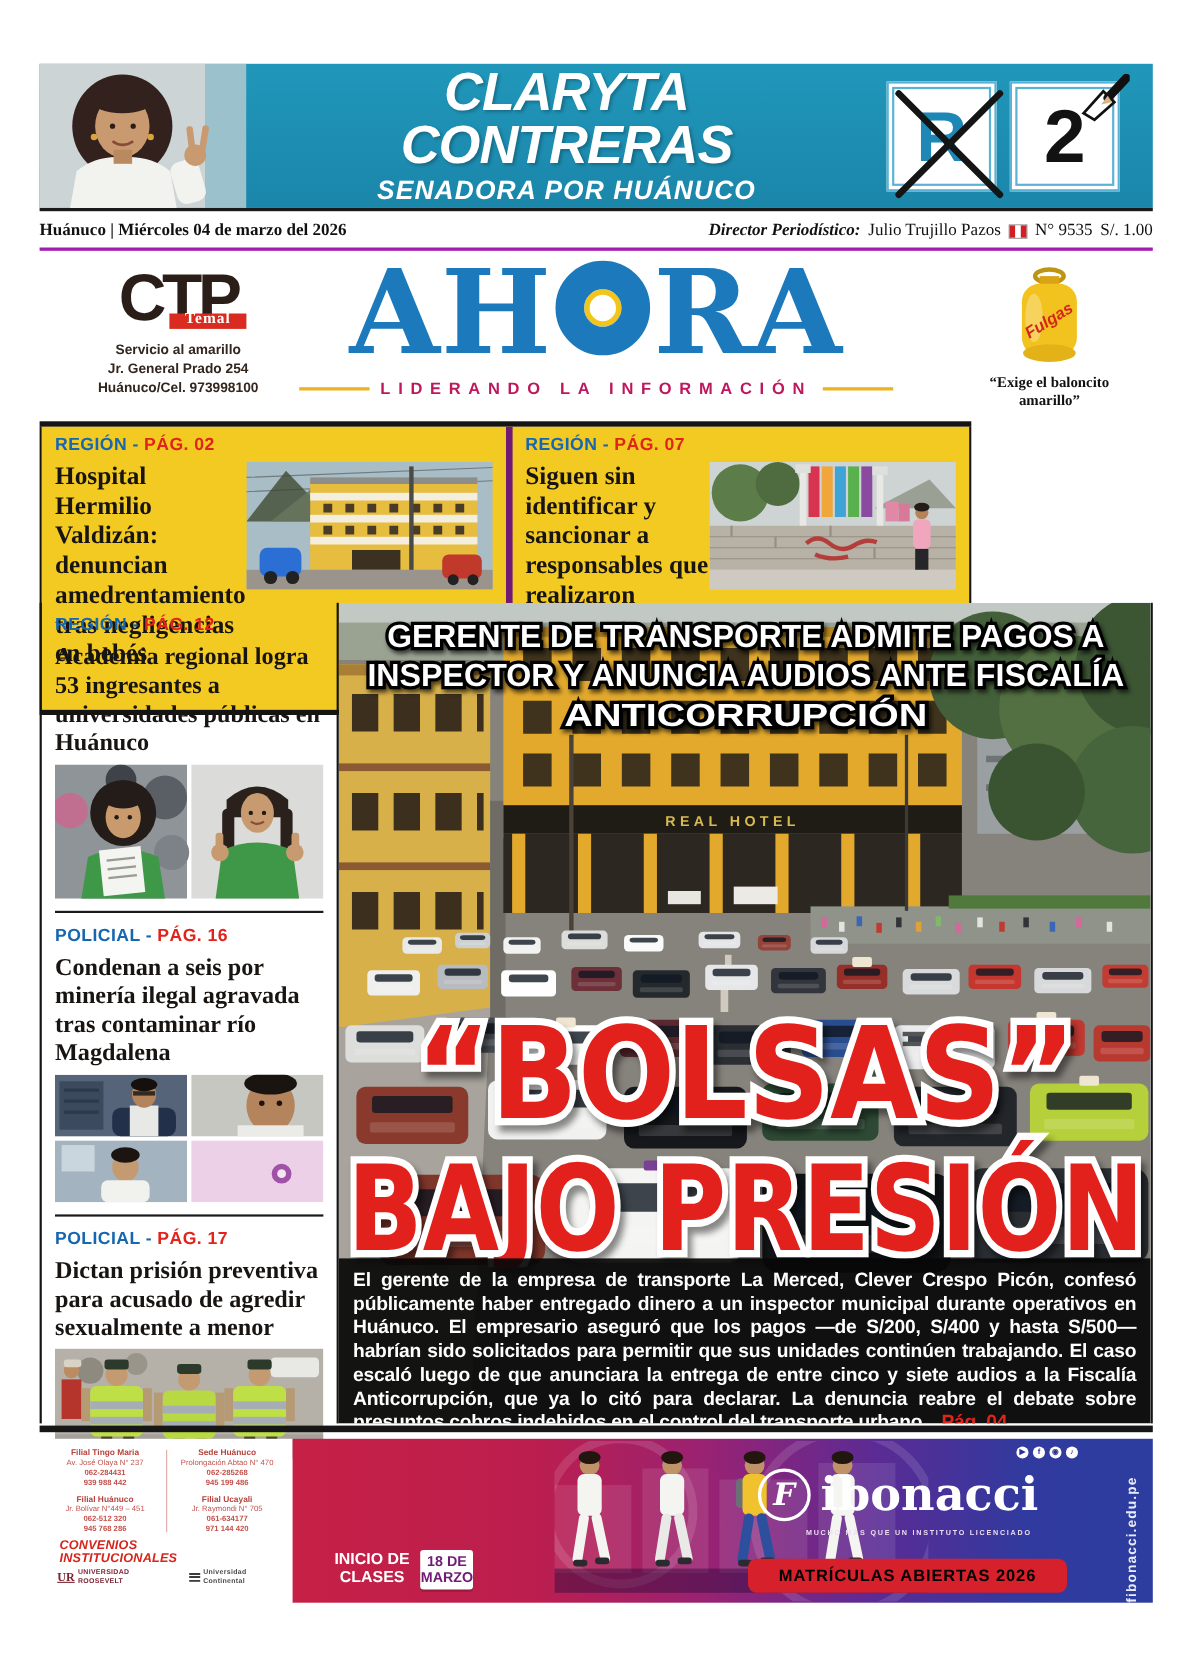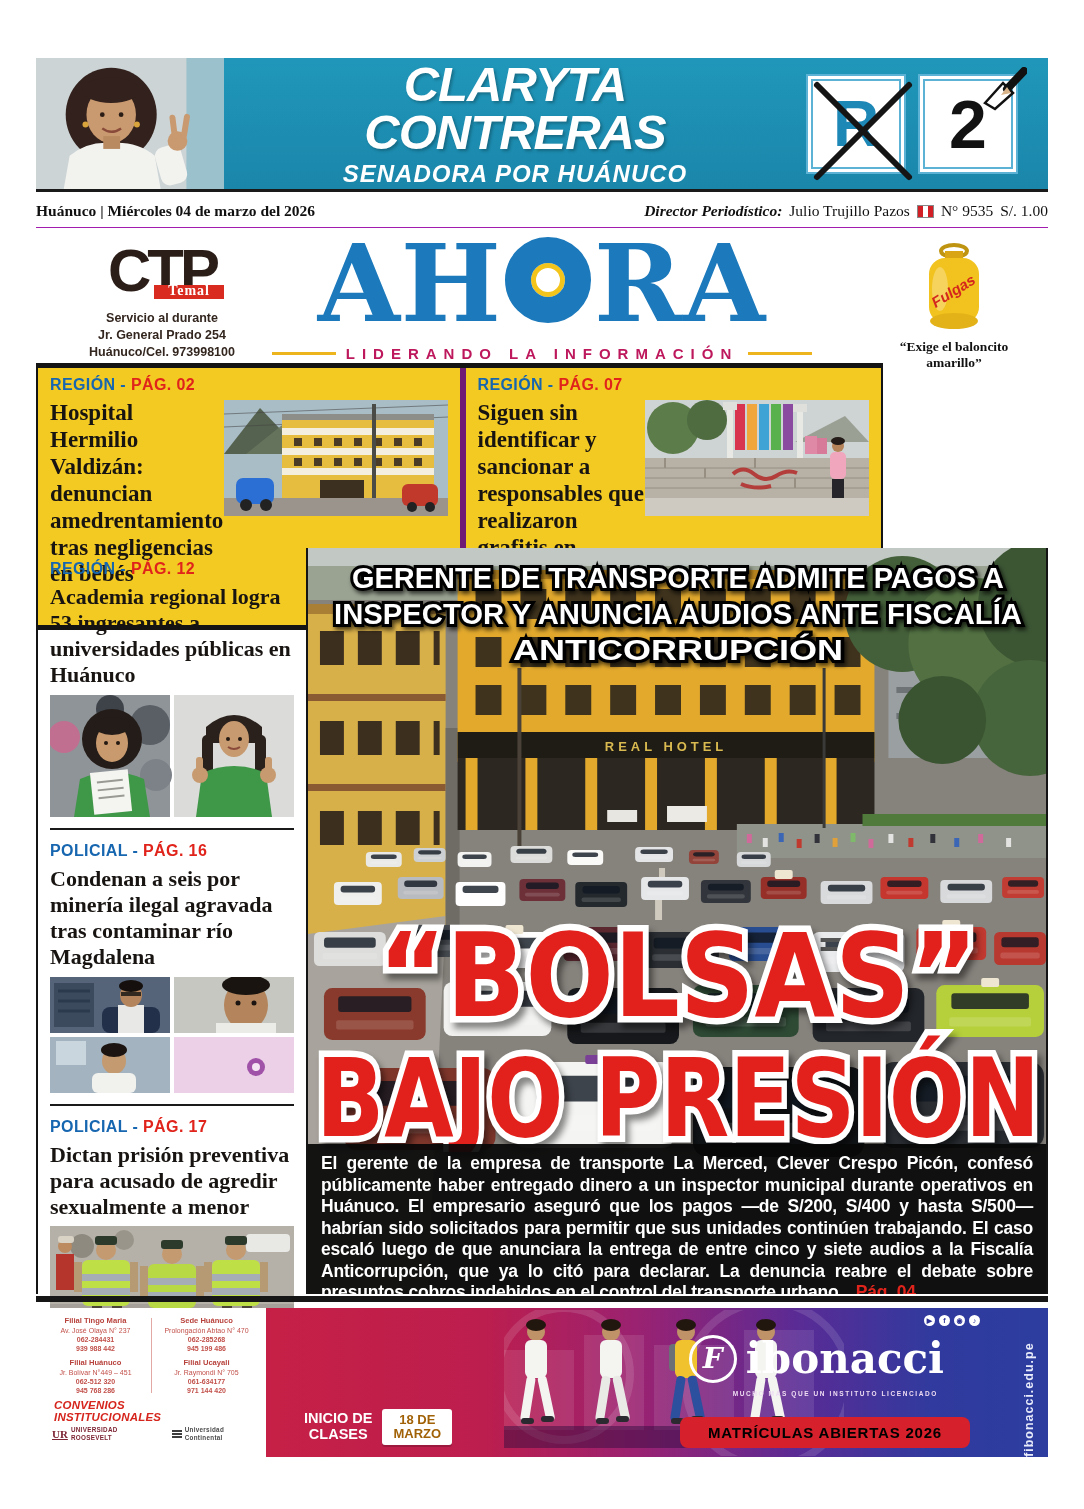--- a/index.html
+++ b/index.html
@@ -16,21 +16,21 @@
   .b-sub{color:#fff;font-weight:bold;font-style:italic;font-size:24px;margin-top:4px;letter-spacing:1px;}
   .ballot{display:flex;gap:12px;align-items:center;margin-right:30px;position:relative;}
   .bbox{width:100px;height:100px;background:#fff;border:7px double #5cb2d4;box-sizing:border-box;
         display:flex;align-items:center;justify-content:center;position:relative;}
   .bletter{font-size:64px;font-weight:bold;color:#1d87b6;}
   .bnum{font-size:68px;font-weight:bold;color:#121212;}
   .xover{position:absolute;left:-8px;top:-8px;width:116px;height:116px;pointer-events:none;}
   .pencil{position:absolute;top:-14px;right:-16px;width:48px;height:44px;}
   
   .dateline{position:absolute;top:195px;left:36px;width:1012px;height:33px;display:flex;
-            align-items:center;justify-content:space-between;border-bottom:1px solid #a21caf;
+            align-items:center;justify-content:space-between;border-bottom:3px solid #a21caf;
             font-family:"Liberation Serif",serif;font-size:15.5px;box-sizing:border-box;}
   .dl-left{font-weight:bold;}
   .dl-right{display:flex;align-items:center;gap:7px;}
   .dl-right b{font-weight:bold;font-style:italic;}
   .flag{display:inline-flex;width:15px;height:11px;border:1px solid #888;}
   .flag span{flex:1;}
   .flag .r{background:#d21f26;} .flag .w{background:#fff;}
   
   .masthead{position:absolute;top:231px;left:36px;width:1012px;height:150px;}
   .ctp{position:absolute;left:26px;top:14px;width:200px;text-align:center;}
@@ -45,21 +45,21 @@
                color:#1b79bc;letter-spacing:1px;}
   .ahora-o{width:86px;height:86px;border:26px solid #1b79bc;border-radius:50%;box-sizing:border-box;
            background:#fff;box-shadow:inset 0 0 0 5px #f3c41c;margin:-8px 3px 0;}
   .ahora-tagline{display:flex;align-items:center;gap:10px;margin-top:8px;}
   .tag-rule{flex:1;height:3px;background:#edb41e;}
   .tag-text{font-size:15px;font-weight:bold;letter-spacing:7px;color:#be185d;white-space:nowrap;}
   .fulgas{position:absolute;right:16px;top:8px;width:156px;text-align:center;}
   .fulgas-quote{margin-top:4px;font-family:"Liberation Serif",serif;font-weight:bold;
                 font-size:13.5px;line-height:1.2;color:#111;}
   
-  .band{position:absolute;top:363px;left:36px;width:847px;}
+  .band{position:absolute;top:383px;left:36px;width:847px;}
   .band-rule{height:5px;background:#141414;}
   .band-body{display:flex;border-left:2px solid #141414;border-right:2px solid #141414;box-sizing:border-box;}
   .band-cell{width:50%;background:#f3ca22;padding:8px 12px 10px;box-sizing:border-box;}
   .band-cell + .band-cell{border-left:6px solid #701a75;}
   .kicker{font-size:16px;font-weight:bold;letter-spacing:.4px;margin-bottom:6px;}
   .k-sec{color:#1766b0;} .k-pag{color:#e0241c;}
   .band-row{display:flex;}
   .band-hl{flex:1;font-family:"Liberation Serif",serif;font-weight:bold;font-size:23px;
            line-height:1.17;color:#181412;}
   .band-photo{flex:none;width:224px;height:116px;}
@@ -96,22 +96,22 @@
   .p-mono{font-family:"Liberation Serif",serif;font-weight:bold;color:#7c2433;font-size:11px;text-decoration:underline;}
   .p-name{font-size:6.3px;font-weight:bold;color:#7c2433;line-height:1.15;letter-spacing:.3px;}
   .uc-mark{width:10px;height:8px;background:linear-gradient(#3c3c3c 25%,#fff 25% 38%,#3c3c3c 38% 62%,#fff 62% 75%,#3c3c3c 75%);}
   .uc .p-name{color:#4a4a4a;}
   .ad-right{flex:1;position:relative;color:#fff;overflow:hidden;
     background:linear-gradient(90deg,#c62046 0%,#bc1e4e 28%,#992272 48%,#5a2b95 68%,#313a9e 85%,#2c3d9f 100%);}
   .slogan{position:absolute;left:30px;top:11px;width:225px;text-align:center;font-weight:bold;
           font-size:20px;line-height:1.03;letter-spacing:.2px;text-shadow:1px 1px 2px rgba(0,0,0,.25);}
   .start{position:absolute;left:38px;top:101px;display:flex;gap:10px;align-items:center;}
   .start-label{font-weight:bold;font-size:14.5px;line-height:1.08;text-align:center;}
-  .start-date{background:#fff;color:#a16207;font-weight:bold;font-size:13px;line-height:1.08;
-              padding:4px 11px;border-radius:3px;text-align:center;box-shadow:0 2px 0 rgba(0,0,0,.18);}
+  .start-date{background:#fff;color:#701a75;font-weight:bold;font-size:13px;line-height:1.08;
+              padding:4px 0;border-radius:3px;text-align:center;box-shadow:0 2px 0 rgba(0,0,0,.18);}
   .people-svg{position:absolute;left:238px;top:2px;width:340px;height:146px;}
   .fib{position:absolute;right:104px;top:26px;display:flex;align-items:center;gap:9px;}
   .fib-emblem{width:48px;height:48px;border:3px solid #fff;border-radius:50%;box-sizing:border-box;
               display:flex;align-items:center;justify-content:center;
               font-family:"DejaVu Serif",serif;font-style:italic;font-weight:bold;font-size:28px;color:#fff;}
   .fib-word{font-family:"DejaVu Serif",serif;font-weight:bold;font-size:42px;letter-spacing:0;}
   .fib-tag{position:absolute;right:110px;top:82px;font-size:6.5px;letter-spacing:1.6px;
            color:#eedcf2;font-weight:bold;}
   .cta{position:absolute;right:78px;bottom:9px;background:#d6202b;color:#000000;font-weight:bold;
        font-size:15px;letter-spacing:.8px;padding:7px 28px;border-radius:8px;}
@@ -185,21 +185,21 @@
     </span>
   </div>
 
   <div class="masthead">
     <div class="ctp">
       <span class="ctp-word">
         <span>CTP</span>
         <span class="ctp-temal">Temal</span>
       </span>
       <div class="ctp-lines">
-        <div>Servicio al durante</div>
+        <div>Servicio al amarillo</div>
         <div>Jr. General Prado 254</div>
         <div>Huánuco/Cel. 973998100</div>
       </div>
     </div>
     <div class="ahora">
       <div class="ahora-title">
         <span>AH</span>
         <span class="ahora-o"></span>
         <span>RA</span>
       </div>

